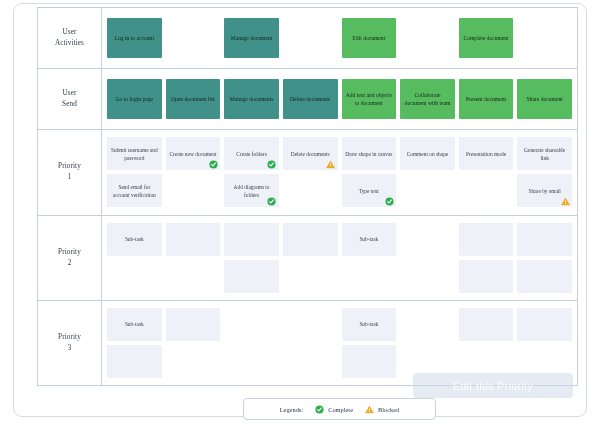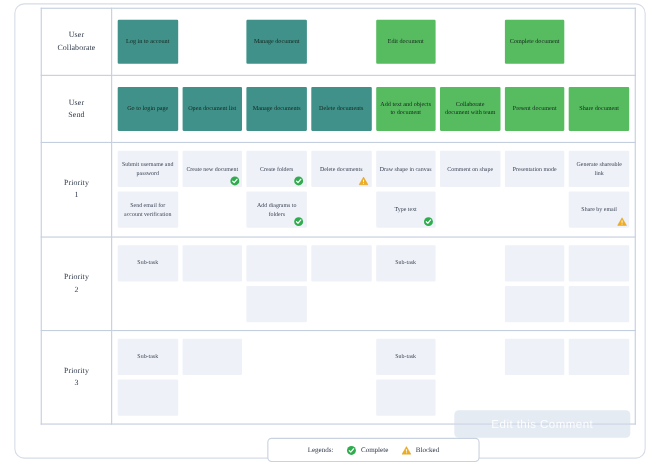--- a/index.html
+++ b/index.html
@@ -161,21 +161,21 @@
 </head>
 <body>
 
 <div id="app-frame">
 
   <table id="matrix">
     <tbody>
         <tr>
           <td class="rowlabel">
             <div>User</div>
-            <div>Collaborate</div>
+            <div>Activities</div>
           </td>
           <td class="rowbody row-activities">
             <div class="strip">
               <div class="chip teal">Log in to account</div>
               <div class="chip empty"></div>
               <div class="chip teal">Manage document</div>
               <div class="chip empty"></div>
               <div class="chip green">Edit document</div>
               <div class="chip empty"></div>
               <div class="chip green">Complete document</div>
@@ -302,21 +302,21 @@
               <div class="card void"></div>
               <div class="card void"></div>
               <div class="card void"></div>
             </div>
           </td>
         </tr>
       </tbody>
   </table>
 
   <div id="edit-template">
-    <span>Edit this Comment</span>
+    <span>Edit this Priority</span>
   </div>
 
   <div id="legend">
     <span>Legends:</span>
     <span class="legend-entry">
       <span class="legend-mark">
         <svg viewBox="0 0 20 20" width="9" height="9">
           <circle cx="10" cy="10" r="9" fill="#2eac4e"></circle>
           <path d="M5.6 10.2 L8.6 13.2 L14.4 6.6" stroke="#ffffff" stroke-width="2.4" fill="none" stroke-linecap="round" stroke-linejoin="round"></path>
         </svg>

